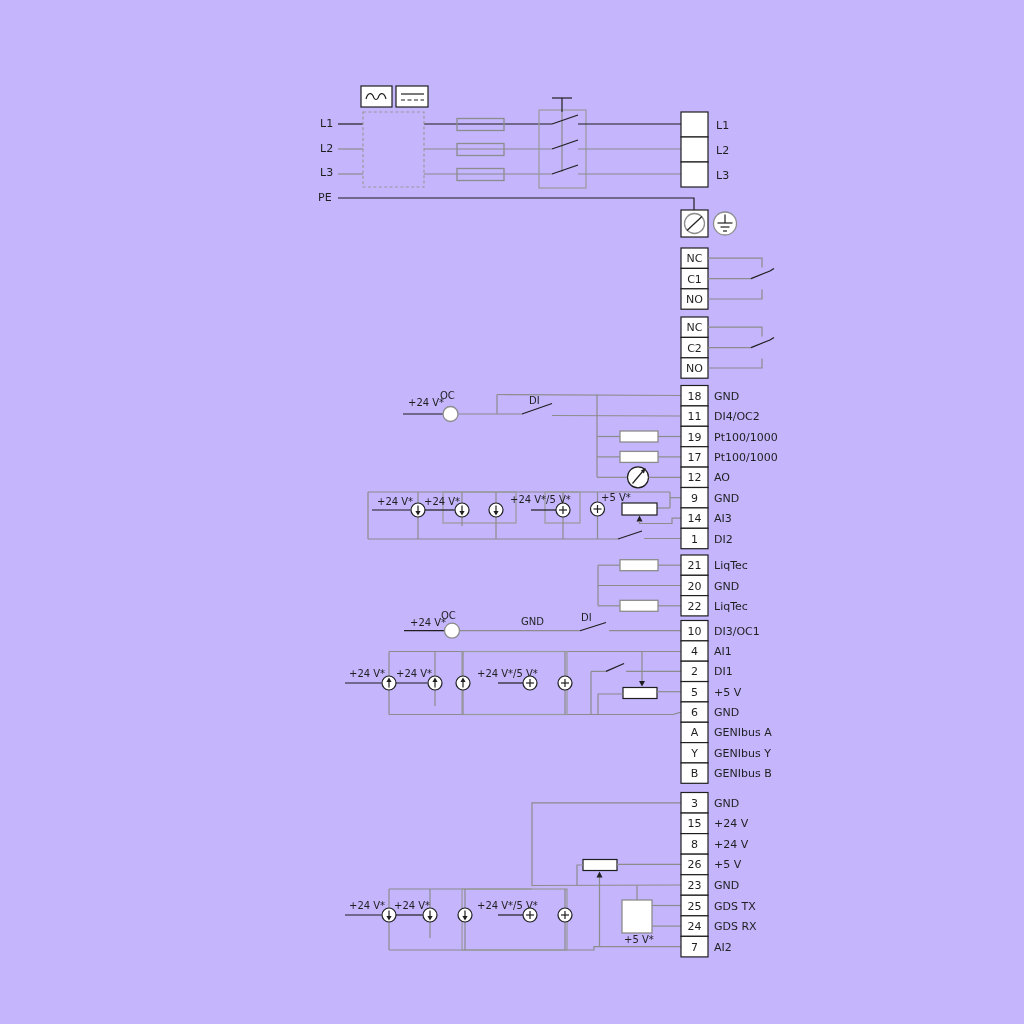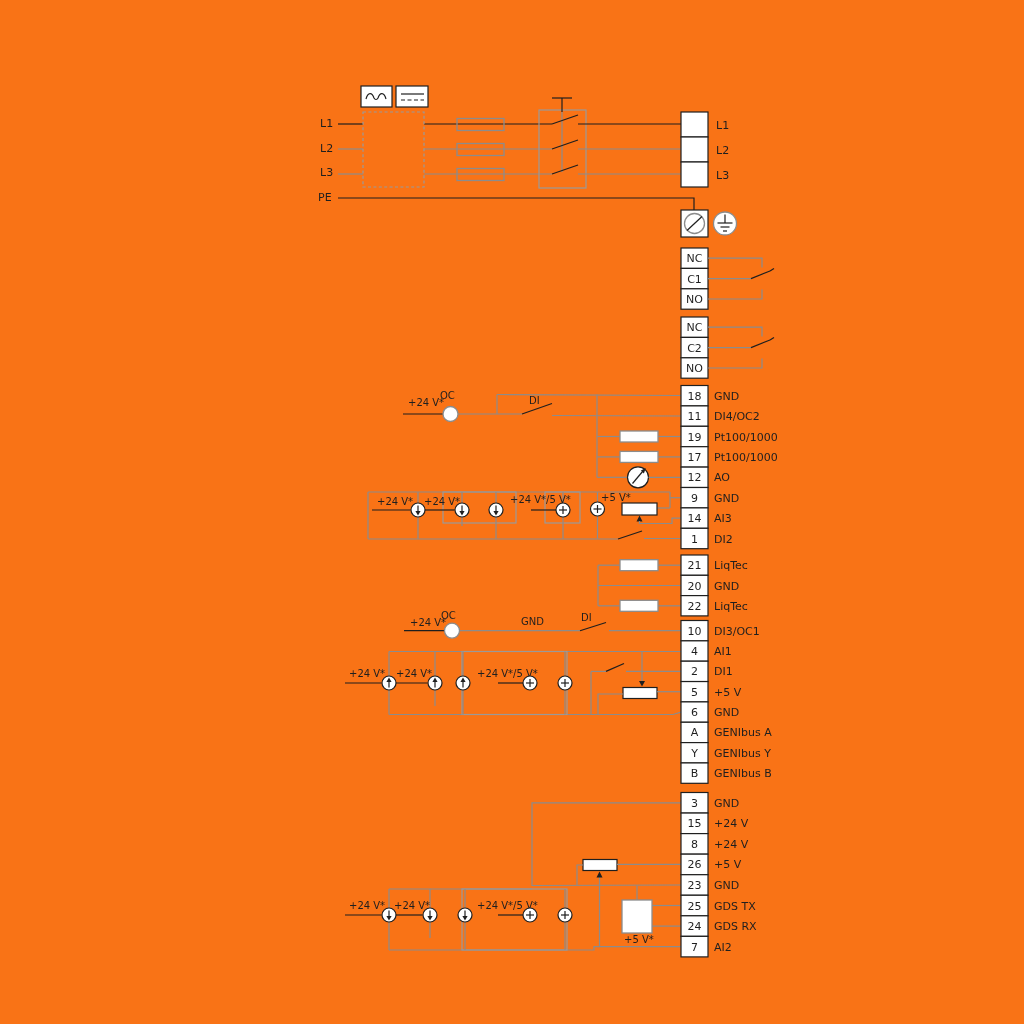--- a/index.html
+++ b/index.html
@@ -1,16 +1,16 @@
 <!DOCTYPE html>
 <html><head>
 <meta charset="utf-8">
 <style>
   html,body{margin:0;padding:0;background:#ffffff;}
-  .stage{position:relative;width:1024px;height:1024px;background:#f97316;overflow:hidden;}
+  .stage{position:relative;width:1024px;height:1024px;background:#c4b5fd;overflow:hidden;}
   svg{position:absolute;left:0;top:0;}
   .w   {stroke:#8c8c8c;stroke-width:1.2;fill:none;}
   .wd  {stroke:#1f1f1f;stroke-width:1.2;fill:none;}
   .box {fill:#ffffff;stroke:#1f1f1f;stroke-width:1.2;}
   .gbox{fill:none;stroke:#9a9a9a;stroke-width:1.2;}
   .comp{fill:#ffffff;stroke:#8c8c8c;stroke-width:1.3;}
   .compo{fill:none;stroke:#8c8c8c;stroke-width:1.3;}
   .compd{fill:#ffffff;stroke:#1f1f1f;stroke-width:1.2;}
   .dash{stroke-dasharray:3 2.4;}
   .ddash{stroke-dasharray:4 2.5;}

